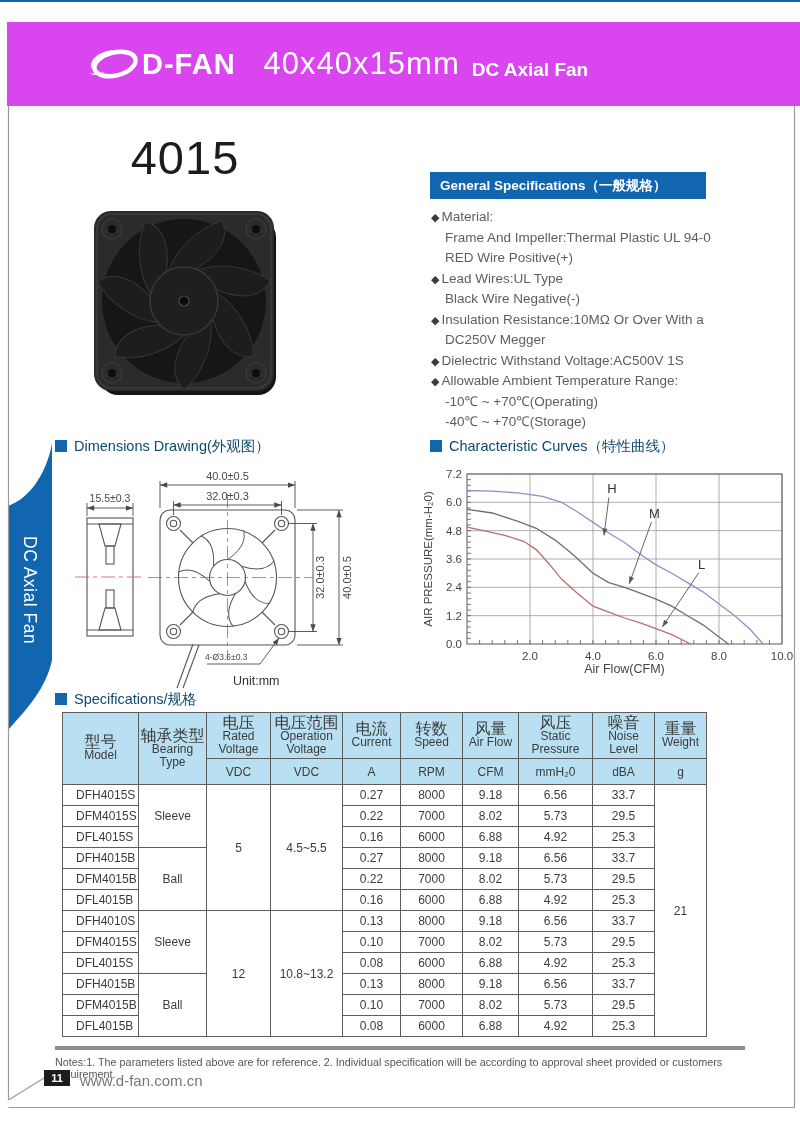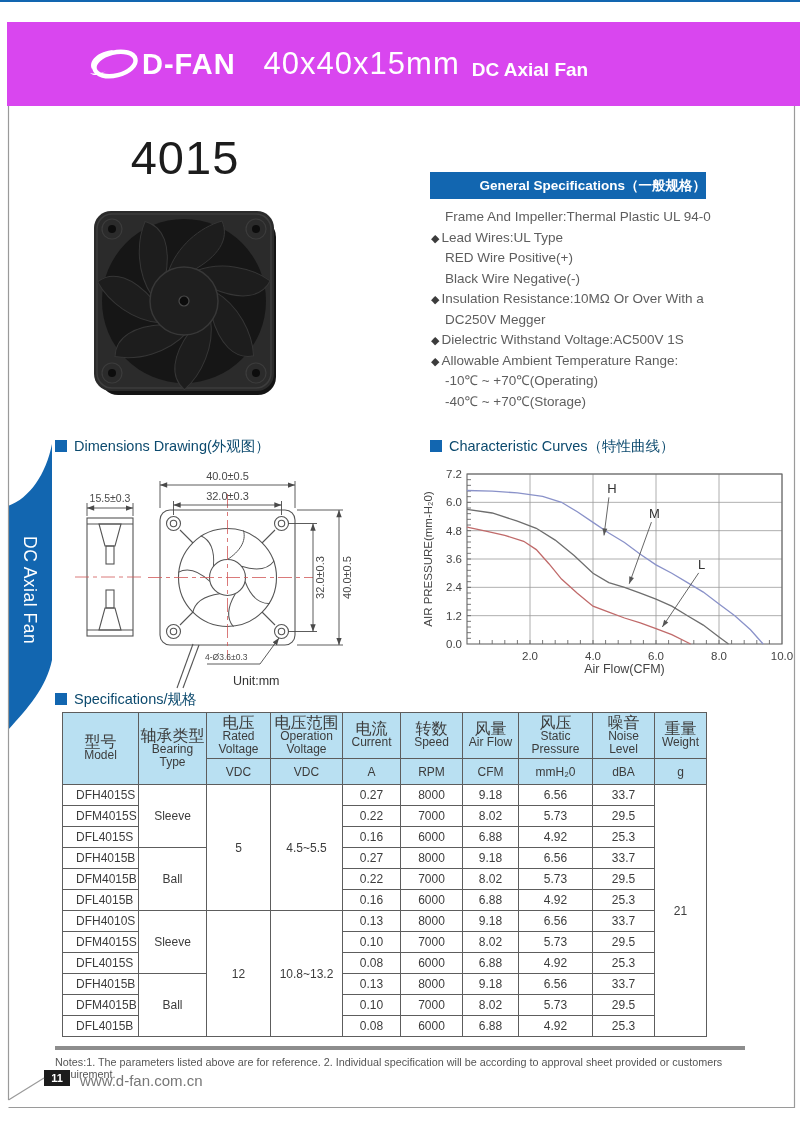--- a/index.html
+++ b/index.html
@@ -11,21 +11,21 @@
         display:flex;align-items:center;padding-left:41px;}
   .logo-wrap{margin-left:40px;display:flex;align-items:center;}
   .logo-text{color:#fff;font-weight:bold;font-size:29px;letter-spacing:1px;margin-left:2px;}
   .band-title{color:#fff;font-size:31px;margin-left:28px;letter-spacing:1px;}
   .band-sub{color:#fff;font-size:19px;font-weight:bold;margin-left:12px;margin-top:12px;}
   
   .model-number{position:absolute;left:110px;top:130px;width:150px;text-align:center;
         font-size:47px;color:#1c1c1c;letter-spacing:1px;}
   
   .gs-title{position:absolute;left:430px;top:172px;width:276px;height:27px;background:#1266b0;
-        color:#fff;font-size:13.5px;font-weight:bold;line-height:27px;padding-left:10px;box-sizing:border-box;text-align:right;}
+        color:#fff;font-size:13.5px;font-weight:bold;line-height:27px;padding-left:10px;box-sizing:border-box;}
   .gs-list{position:absolute;left:431px;top:207px;width:340px;font-size:13.5px;color:#5e5e5e;}
   .gs-line{line-height:20.5px;white-space:nowrap;}
   .gs-line .diamond{color:#3c3c3c;font-size:11px;margin-right:2px;}
   .gs-line.cont{padding-left:14px;}
   
   .sec{position:absolute;font-size:14.5px;color:#0c4a6e;}
   .sec .sq{display:inline-block;width:12px;height:12px;background:#1266b0;margin-right:7px;
         position:relative;top:1px;}
   
   .spec-table{position:absolute;left:62px;top:712px;border-collapse:collapse;table-layout:fixed;
@@ -100,23 +100,24 @@
     <g fill="#0d0d0d">
       <circle cx="22" cy="24" r="4"></circle>
         <circle cx="166" cy="24" r="4"></circle>
       <circle cx="22" cy="168" r="4"></circle>
         <circle cx="166" cy="168" r="4"></circle>
     </g>
   </svg>
 
   <div class="gs-title">General Specifications（一般规格）</div>
   <div class="gs-list">
+      <div class="gs-line"><span class="diamond">◆</span><span>Material:</span></div>
       <div class="gs-line cont"><span>Frame And Impeller:Thermal Plastic UL 94-0</span></div>
+      <div class="gs-line cont"><span>RED Wire Positive(+)</span></div>
       <div class="gs-line"><span class="diamond">◆</span><span>Lead Wires:UL Type</span></div>
-      <div class="gs-line cont"><span>RED Wire Positive(+)</span></div>
       <div class="gs-line cont"><span>Black Wire Negative(-)</span></div>
       <div class="gs-line"><span class="diamond">◆</span><span>Insulation Resistance:10MΩ Or Over With a</span></div>
       <div class="gs-line cont"><span>DC250V Megger</span></div>
       <div class="gs-line"><span class="diamond">◆</span><span>Dielectric Withstand Voltage:AC500V 1S</span></div>
       <div class="gs-line"><span class="diamond">◆</span><span>Allowable Ambient Temperature Range:</span></div>
       <div class="gs-line cont"><span>-10℃ ~ +70℃(Operating)</span></div>
       <div class="gs-line cont"><span>-40℃ ~ +70℃(Storage)</span></div>
     </div>
 
   <div class="sec" style="left:55px;top:437px;">

